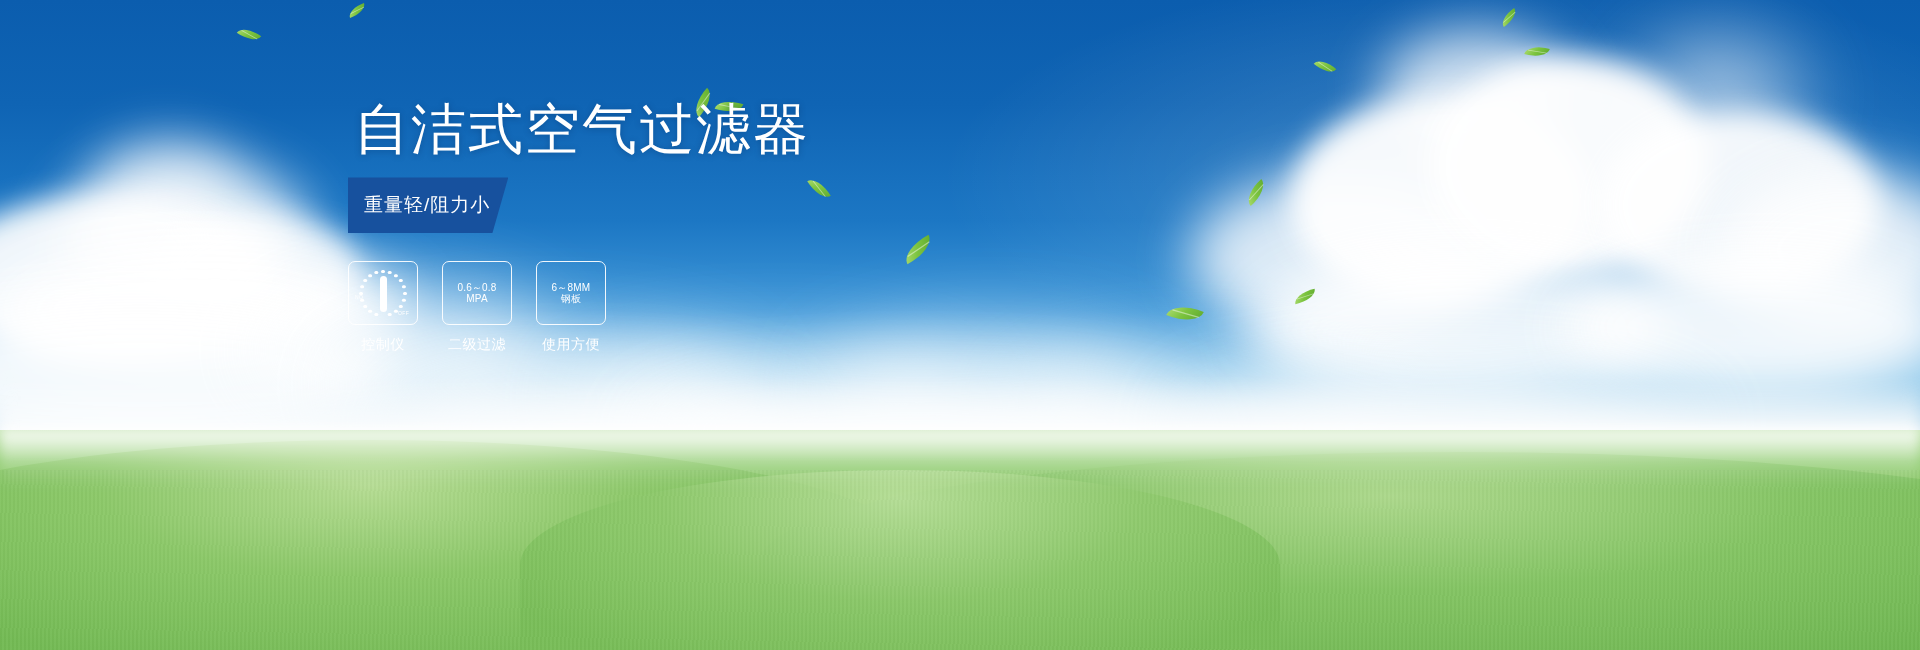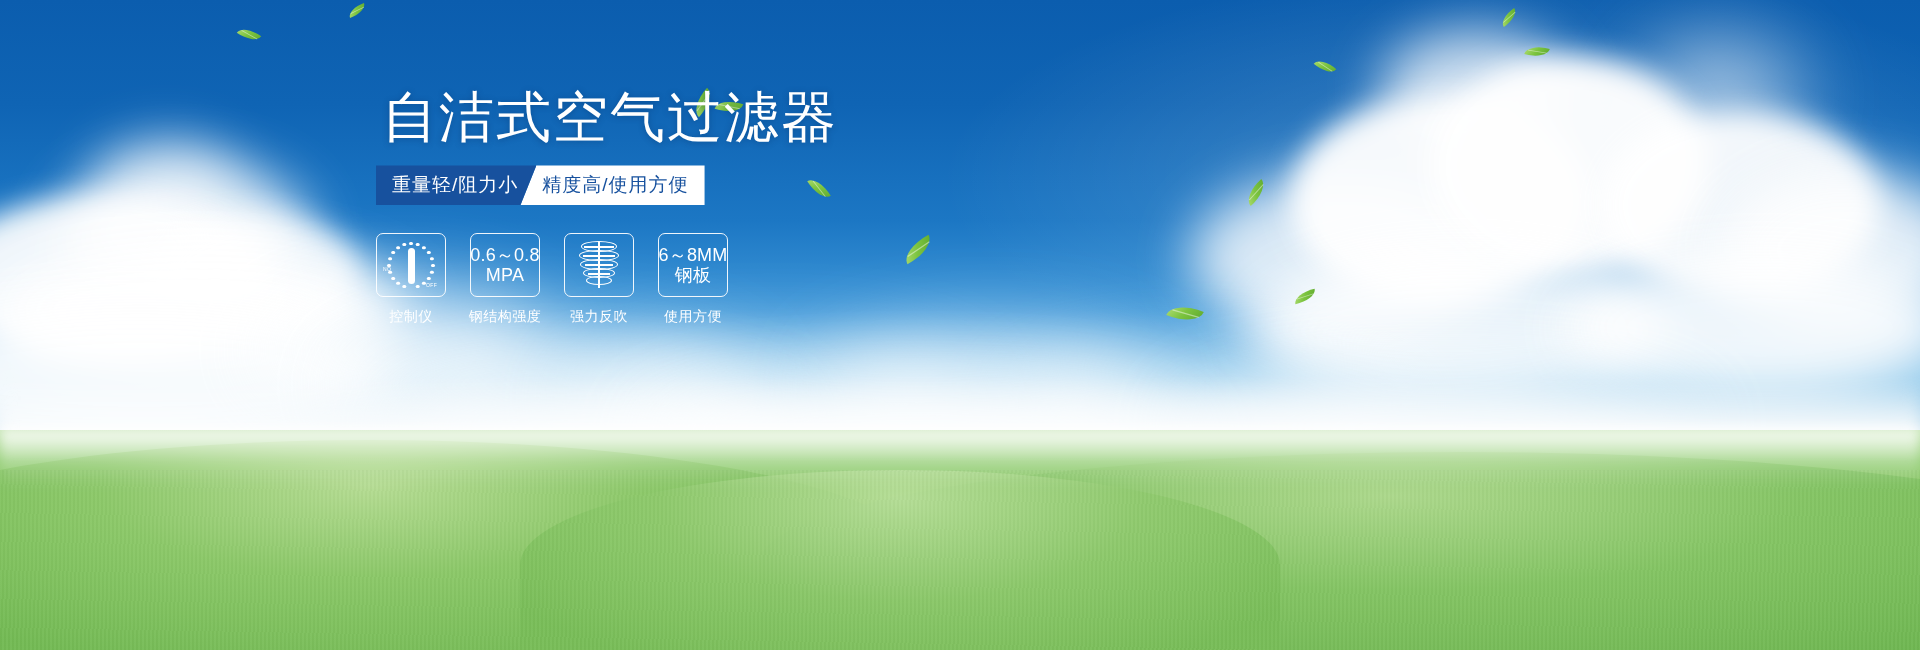--- a/index.html
+++ b/index.html
@@ -101,29 +101,29 @@
     opacity:.55;
   }
 
   
   .leaf{position:absolute;width:26px;height:13px;
     background:linear-gradient(115deg,#b6e07a 0%, #7cc43f 48%, #5aa62c 100%);
     border-radius:100% 0 100% 0;}
   .leaf::after{content:"";position:absolute;left:10%;top:48%;width:80%;height:1px;background:rgba(255,255,255,.45);transform:rotate(-6deg);}
 
   
-  .content{position:absolute;left:348px;top:88px;width:740px;margin-left:28px;}
+  .content{position:absolute;left:348px;top:100px;width:740px;}
 
   .title{
     color:#ffffff;font-size:55px;line-height:1.08;letter-spacing:2px;
     font-weight:400;text-shadow:0 1px 6px rgba(0,40,90,.35);
     white-space:nowrap;margin:0 0 0 6px;
   }
 
-  .badges{display:flex;align-items:stretch;margin-top:18px;height:40px;width:323px;position:relative;}
+  .badges{display:flex;align-items:stretch;margin-top:18px;height:56px;width:323px;position:relative;}
   .badge-dark{
     background:#17519e;color:#ffffff;font-size:19px;letter-spacing:1px;
     display:flex;align-items:center;justify-content:center;
     padding:0 18px 0 16px;flex:0 0 auto;
     clip-path:polygon(0 0, 100% 0, calc(100% - 16px) 100%, 0 100%);
     position:relative;z-index:2;
   }
   .badge-light{
     background:#ffffff;color:#17519e;font-size:19px;letter-spacing:1px;
     display:flex;align-items:center;justify-content:center;
@@ -132,21 +132,21 @@
     position:relative;z-index:1;
   }
 
   .features{display:flex;gap:24px;margin-top:28px;}
   .feature{width:70px;display:flex;flex-direction:column;align-items:center;}
   .fbox{
     width:70px;height:64px;border:1.6px solid rgba(255,255,255,.92);border-radius:7px;
     display:flex;align-items:center;justify-content:center;flex-direction:column;
     color:#ffffff;box-sizing:border-box;overflow:hidden;
   }
-  .fbox .txt{font-size:18px;line-height:1.15;text-align:center;letter-spacing:.2px;white-space:nowrap;}
+  .fbox .txt{font-size:10px;line-height:1.15;text-align:center;letter-spacing:.2px;white-space:nowrap;}
   .fcap{margin-top:11px;color:#ffffff;font-size:14px;letter-spacing:.5px;white-space:nowrap;}
 
   
   .dial{position:relative;width:54px;height:54px;}
   .dial .dot{position:absolute;width:3.4px;height:3.4px;border-radius:50%;background:#fff;left:50%;top:50%;margin:-1.7px;}
   .dial .needle{position:absolute;left:50%;top:10px;width:7px;height:36px;margin-left:-3.5px;background:#fff;border-radius:4px;}
   .dial .lab{position:absolute;font-size:5px;color:#fff;letter-spacing:.3px;}
   .dial .lab.no{left:-1px;top:28px;}
   .dial .lab.off{right:1px;bottom:4px;}
 
@@ -222,21 +222,20 @@
   <div class="leaf" style="left:1312px;top:60px;transform:rotate(40deg) scale(.8);"></div>
   <div class="leaf" style="left:1496px;top:11px;transform:rotate(-35deg) scale(.75);"></div>
   <div class="leaf" style="left:1524px;top:45px;transform:rotate(15deg) scale(.9);"></div>
 
   <div class="content">
 
     <h1 class="title">自洁式空气过滤器</h1>
 
     <div class="badges">
       <div class="badge-dark">重量轻/阻力小</div>
-      <div class="badge-light">精度高/使用方便</div>
     </div>
 
     <div class="features">
 
       <div class="feature">
         <div class="fbox">
           <div class="dial">
             <div class="dot" style="transform:translate(0px,-22px)"></div>
             <div class="dot" style="transform:translate(6.7px,-20.9px)"></div>
             <div class="dot" style="transform:translate(12.9px,-17.8px)"></div>
@@ -262,40 +261,23 @@
           </div>
         </div>
         <div class="fcap">控制仪</div>
       </div>
 
       <div class="feature">
         <div class="fbox">
           <div class="txt">0.6～0.8</div>
           <div class="txt">MPA</div>
         </div>
-        <div class="fcap">钢结构强度</div>
+        <div class="fcap">二级过滤</div>
       </div>
 
-      <div class="feature">
-        <div class="fbox">
-          <div class="coil">
-            <div class="stem"></div>
-            <div class="ell" style="top:1px;  width:34px;height:9px;"></div>
-            <div class="ell" style="top:10px; width:38px;height:9px;"></div>
-            <div class="ell" style="top:19px; width:36px;height:9px;"></div>
-            <div class="ell" style="top:28px; width:30px;height:8px;"></div>
-            <div class="ell" style="top:36px; width:24px;height:7px;"></div>
-            <div class="rib" style="top:6px;  width:30px;margin-left:-15px;"></div>
-            <div class="rib" style="top:15px; width:32px;margin-left:-16px;"></div>
-            <div class="rib" style="top:24px; width:28px;margin-left:-14px;"></div>
-            <div class="rib" style="top:33px; width:22px;margin-left:-11px;"></div>
-          </div>
-        </div>
-        <div class="fcap">强力反吹</div>
-      </div>
 
       <div class="feature">
         <div class="fbox">
           <div class="txt">6～8MM</div>
           <div class="txt">钢板</div>
         </div>
         <div class="fcap">使用方便</div>
       </div>
 
 

